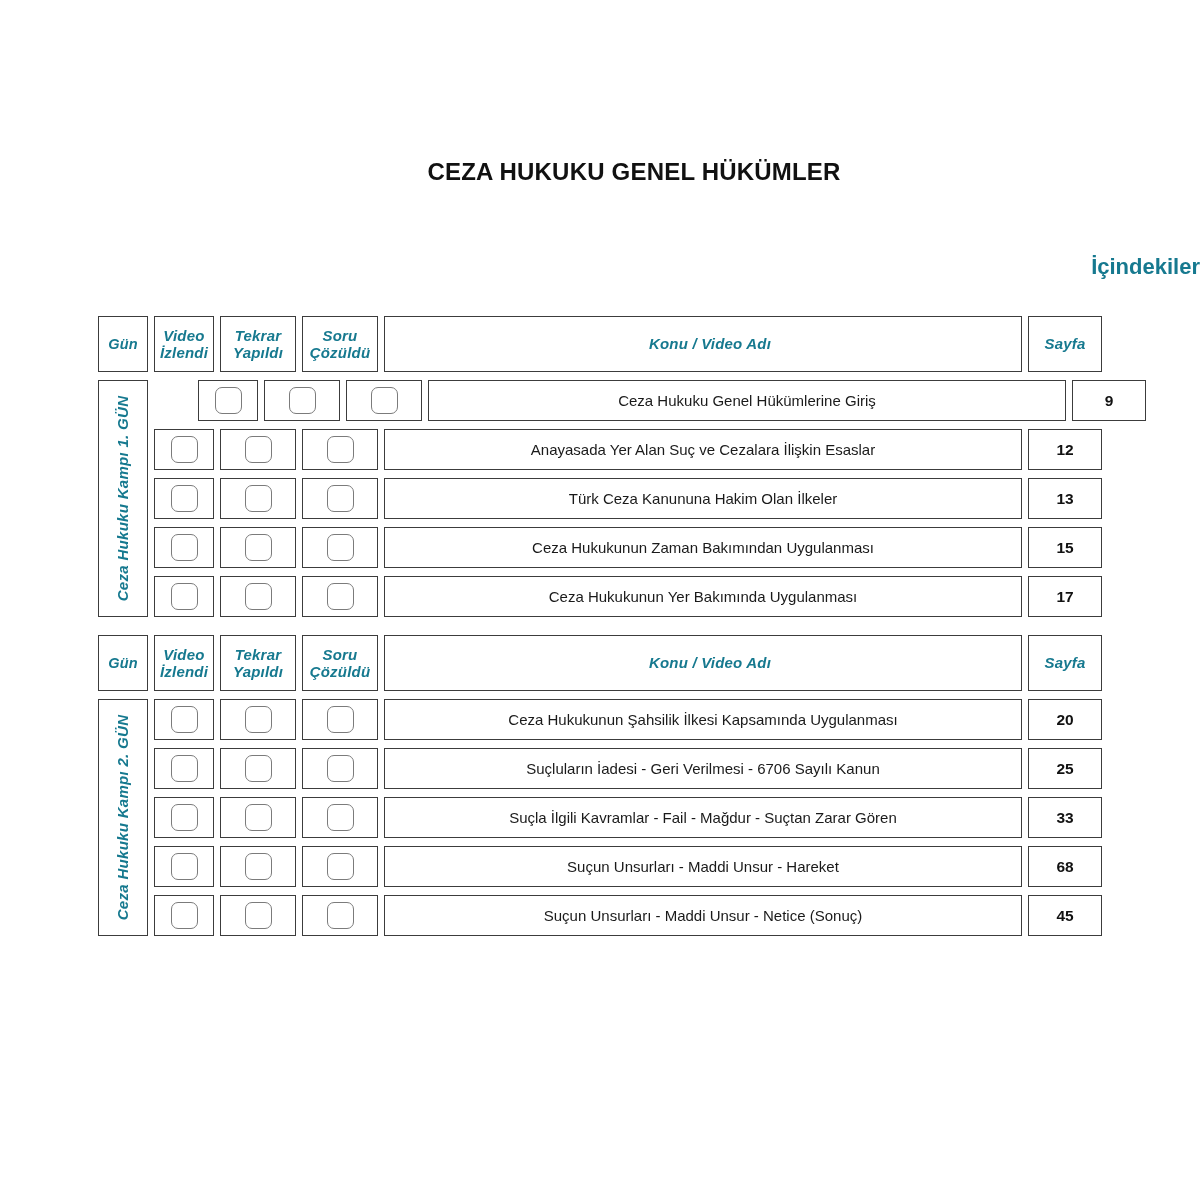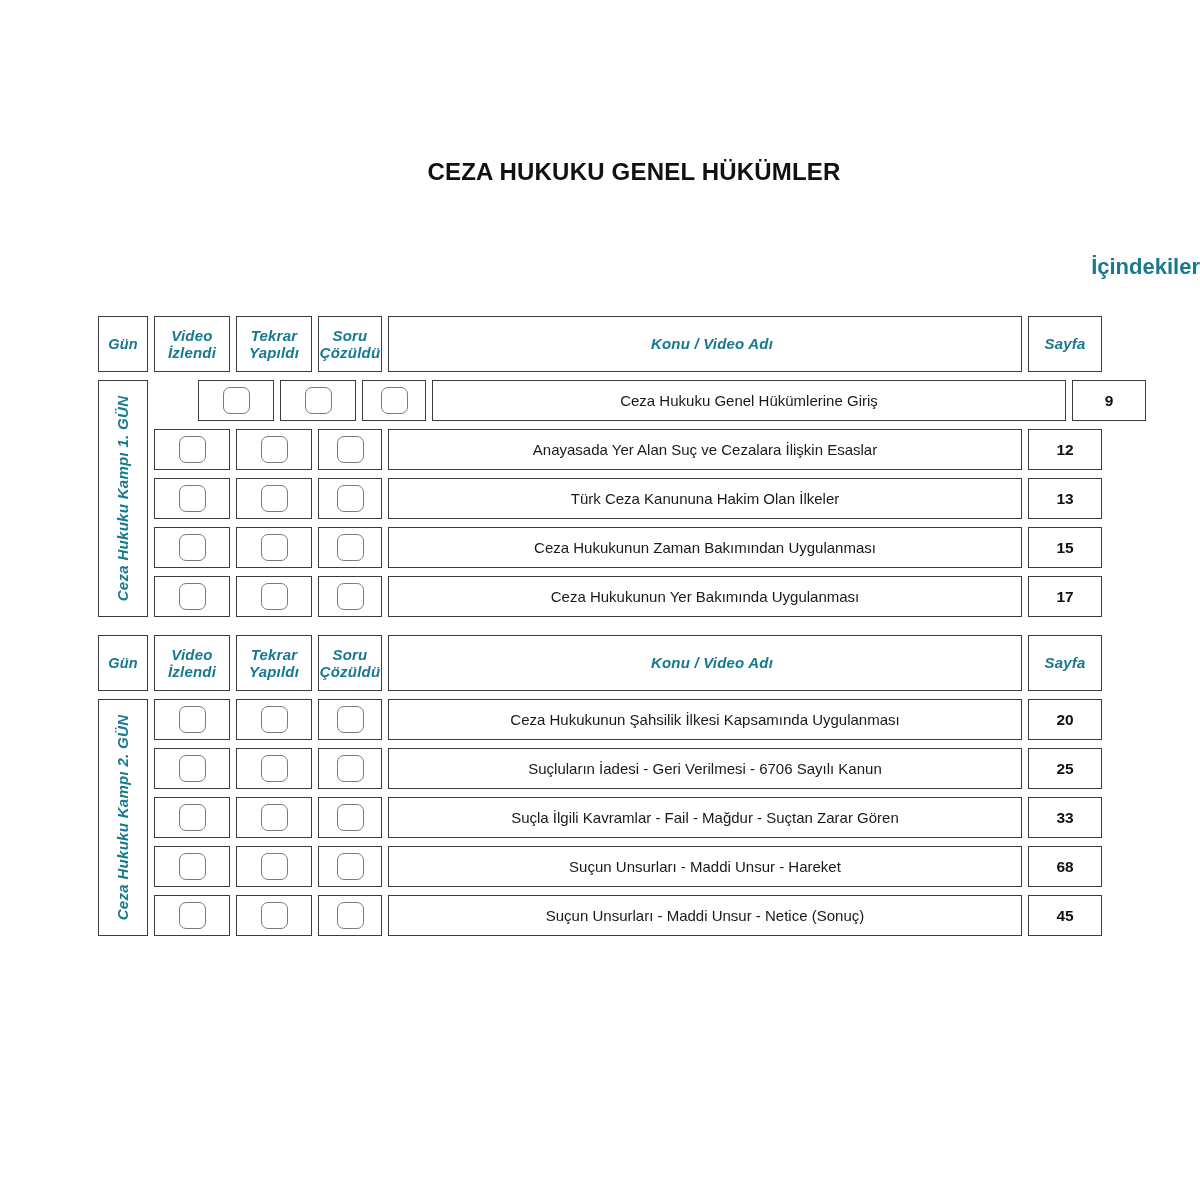--- a/index.html
+++ b/index.html
@@ -71,23 +71,23 @@
     border: 1.3px solid #3c3c3c;
     background: #ffffff;
     display: flex;
     align-items: center;
     justify-content: center;
     text-align: center;
   }
 
   
   .c-gun    { width: 50px;  margin-right: 6px; }
-  .c-video  { width: 76px;  margin-right: 6px; }
+  .c-video  { width: 60px;  margin-right: 6px; }
   .c-tekrar { width: 76px;  margin-right: 6px; }
-  .c-soru   { width: 64px;  margin-right: 6px; }
+  .c-soru   { width: 76px;  margin-right: 6px; }
   .c-konu   { flex: 1 1 auto; margin-right: 6px; }
   .c-sayfa  { width: 74px; }
 
   
   .header-row .cell {
     height: 56px;
     color: #16798f;
     font-weight: 700;
     font-style: italic;
     font-size: 15px;

